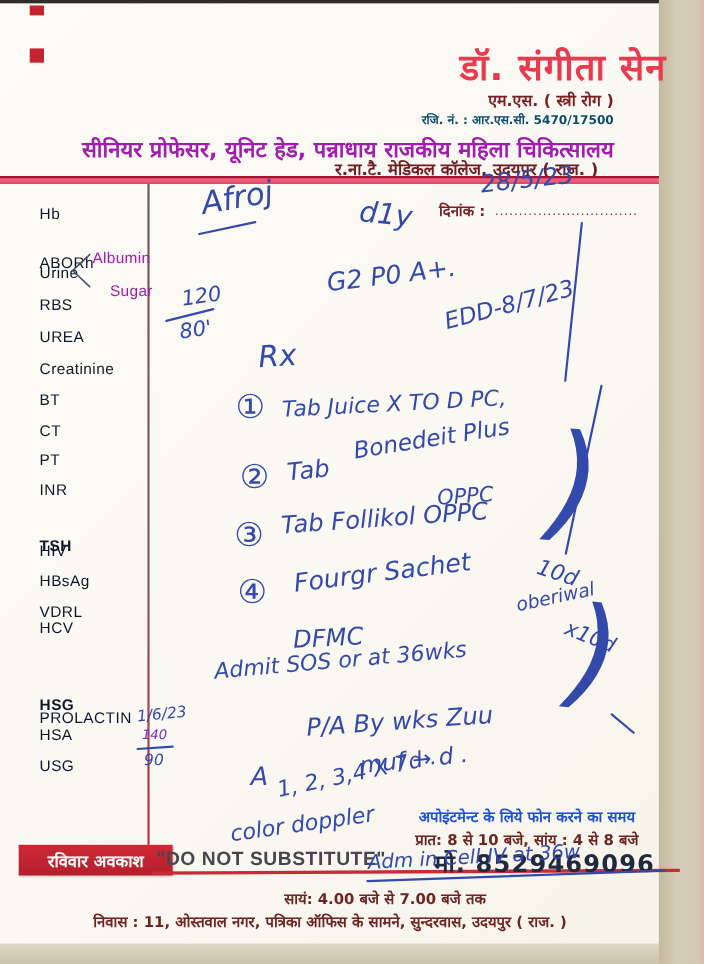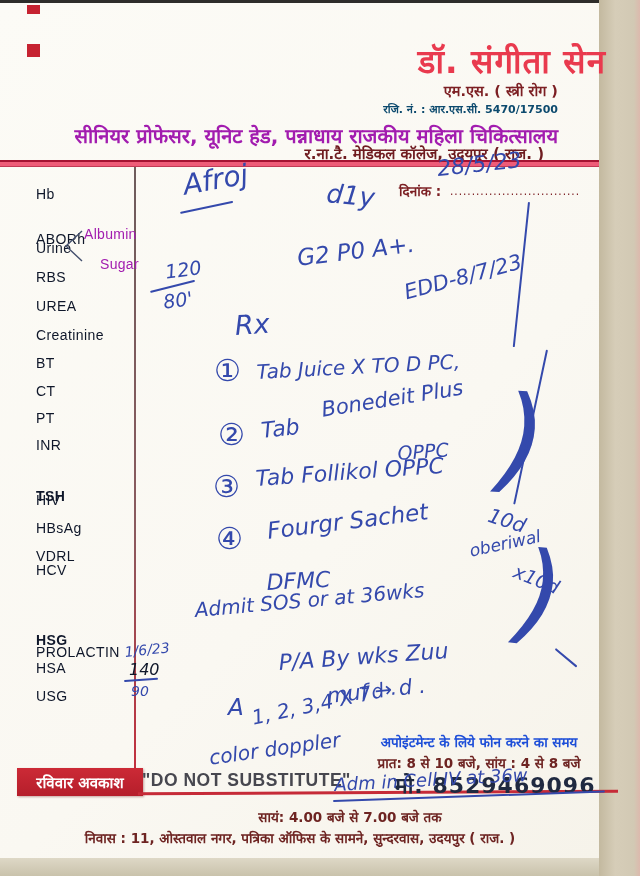--- a/index.html
+++ b/index.html
@@ -30,21 +30,21 @@
   #rule{position:absolute;left:0;top:160px;width:599px;height:4px;background:#ee5c78;border-top:2px solid #a51332;border-bottom:1px solid #c23a55;}
   
   #date-label{left:399px;top:182px;font-size:13.5px;color:#7c1f23;}
   #date-dots{left:450px;top:184px;font-size:12px;color:#7c1f23;letter-spacing:1px;}
   
   #divider{position:absolute;left:134px;top:167px;width:2px;height:601px;
     background:linear-gradient(180deg,#6e5c5c,#8a5a5e 60%,#c2303e);}
   .test{position:absolute;left:36px;font-size:14px;color:#0f172a;letter-spacing:.4px;white-space:nowrap;}
   .branch{position:absolute;font-size:14px;color:#a21caf;letter-spacing:.3px;}
   
-  #sunday-box{position:absolute;left:17px;top:768px;width:126px;height:28px;
+  #sunday-box{position:absolute;left:17px;top:768px;width:140px;height:28px;
     background:linear-gradient(180deg,#cc2a36,#b51e2b);display:flex;align-items:center;justify-content:center;
     box-shadow:1px 1px 2px rgba(120,40,40,.4);}
   #sunday-box span{font-size:15px;color:#fff;}
   #dns{left:142px;top:770px;font-size:17.5px;color:#47474f;font-family:"Liberation Sans",sans-serif;font-weight:bold;letter-spacing:.5px;white-space:nowrap;}
   #red-underline{position:absolute;left:138px;top:791px;width:480px;height:2.5px;background:#c62b38;transform:rotate(-.3deg);}
   #appt-head{left:345px;top:733px;width:268px;text-align:center;font-size:13.5px;color:#1d4ed8;}
   #appt-times{left:345px;top:754px;width:268px;text-align:center;font-size:13.5px;color:#6e2422;}
   #phone{left:380px;top:769px;width:230px;text-align:center;font-size:22px;color:#1f2940;letter-spacing:1px;}
   #evening{left:150px;top:808px;width:400px;text-align:center;font-size:13.5px;color:#6e2422;}
   #residence{left:20px;top:829px;width:560px;text-align:center;font-size:13.5px;color:#6e2422;}
@@ -130,21 +130,21 @@
     <div class="hw" style="left: 213px; top: 472px; font-size: 30px; color: rgb(52, 73, 172); transform: rotate(0deg);">③</div>
     <div class="hw" style="left: 255px; top: 468px; font-size: 22px; color: rgb(52, 73, 172); transform: rotate(-4deg);">Tab Follikol OPPC</div>
     <div class="hw" style="left: 216px; top: 524px; font-size: 30px; color: rgb(52, 73, 172); transform: rotate(0deg);">④</div>
     <div class="hw" style="left: 266px; top: 520px; font-size: 23px; color: rgb(52, 73, 172); transform: rotate(-7deg);">Fourgr Sachet</div>
     <div class="hw" style="left: 492px; top: 505px; font-size: 20px; color: rgb(52, 73, 172); transform: rotate(18deg);">10d</div>
     <div class="hw" style="left: 468px; top: 543px; font-size: 17px; color: rgb(52, 73, 172); transform: rotate(-12deg);">oberiwal</div>
     <div class="hw" style="left: 518px; top: 562px; font-size: 19px; color: rgb(52, 73, 172); transform: rotate(22deg);">x10d</div>
     <div class="hw" style="left: 266px; top: 572px; font-size: 22px; color: rgb(52, 73, 172); transform: rotate(-3deg);">DFMC</div>
     <div class="hw" style="left: 194px; top: 600px; font-size: 20px; color: rgb(52, 73, 172); transform: rotate(-5deg);">Admit SOS or at 36wks</div>
     <div class="hw" style="left: 124px; top: 645px; font-size: 14px; color: rgb(52, 73, 172); transform: rotate(-6deg);">1/6/23</div>
-    <div class="hw" style="left: 129px; top: 662px; font-size: 16px; color: #0f172a; transform: rotate(0deg);">140</div>
+    <div class="hw" style="left: 129px; top: 662px; font-size: 12px; color: #6d28d9; transform: rotate(0deg);">140</div>
     <div class="hw" style="left: 131px; top: 684px; font-size: 14px; color: rgb(52, 73, 172); transform: rotate(0deg);">90</div>
     <div class="hw" style="left: 278px; top: 652px; font-size: 22px; color: rgb(52, 73, 172); transform: rotate(-4deg);">P/A By wks Zuu</div>
     <div class="hw" style="left: 326px; top: 686px; font-size: 21px; color: rgb(52, 73, 172); transform: rotate(-6deg);">muf → d .</div>
     <div class="hw" style="left: 228px; top: 696px; font-size: 23px; color: rgb(52, 73, 172); transform: rotate(0deg);">A</div>
     <div class="hw" style="left: 250px; top: 708px; font-size: 20px; color: rgb(52, 73, 172); transform: rotate(-12deg);">1, 2, 3,4 X 7d .</div>
     <div class="hw" style="left: 208px; top: 748px; font-size: 20px; color: rgb(52, 73, 172); transform: rotate(-8deg);">color doppler</div>
     <div class="hw" style="left: 436px; top: 158px; font-size: 22px; color: rgb(52, 73, 172); transform: rotate(-6deg);">28/5/23</div>
     <div class="hw" style="left: 334px; top: 776px; font-size: 18px; color: rgb(52, 73, 172); transform: rotate(-3deg);">Adm in Cell IV at 36w</div>
     <div class="hw" style="left: 505px; top: 380px; font-size: 115px; color: rgb(52, 73, 172); transform: rotate(4deg);">)</div>
     <div class="hw" style="left: 526px; top: 536px; font-size: 110px; color: rgb(52, 73, 172); transform: rotate(6deg);">)</div>

